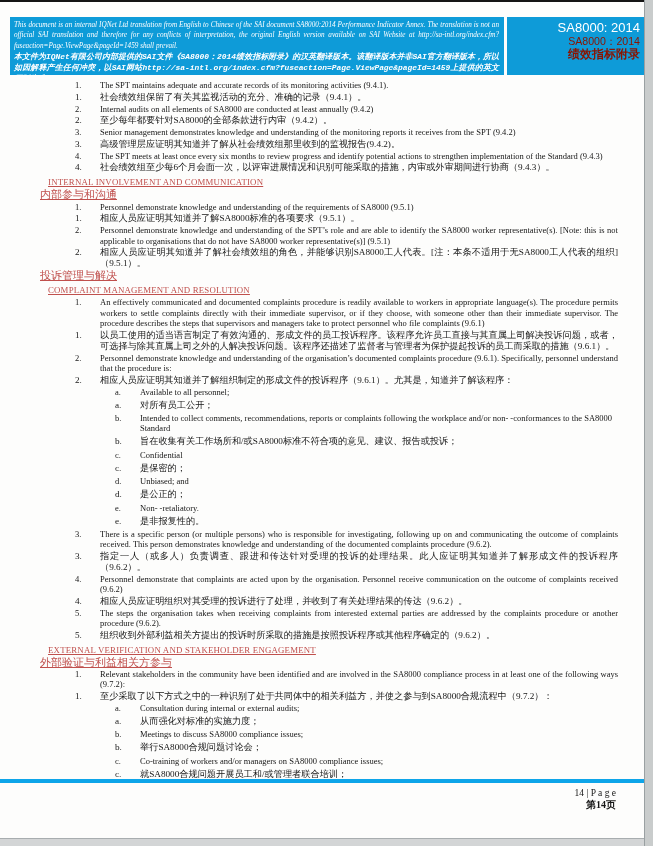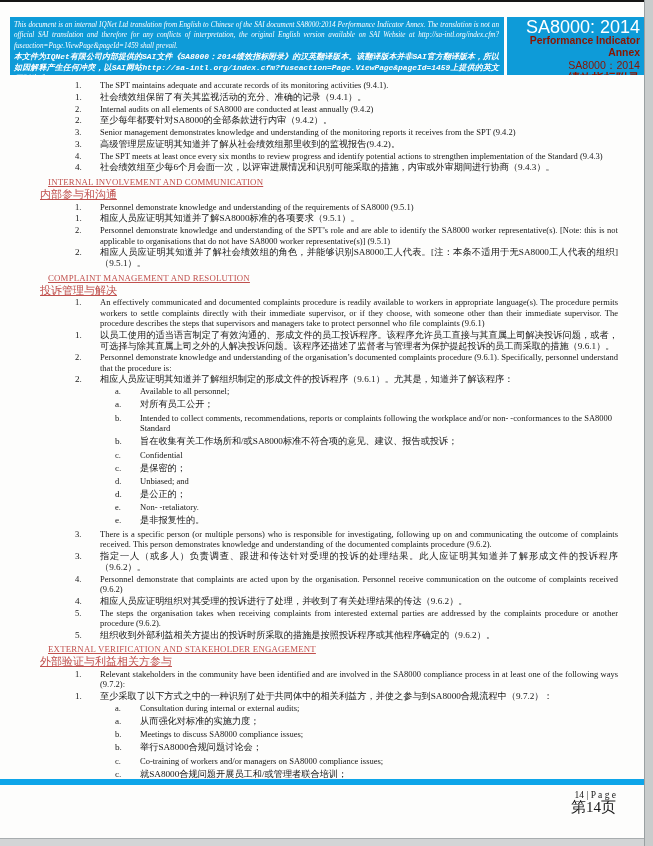--- a/index.html
+++ b/index.html
@@ -9,60 +9,59 @@
   .right-band{position:absolute;right:0;top:0;width:9px;height:846px;background:#c9cccc;border-left:1px solid #9aa0a2;box-sizing:border-box;}
   .bottom-band{position:absolute;left:0;bottom:0;width:644px;height:8px;background:#d3d5d6;border-top:1px solid #a8adaf;box-sizing:border-box;}
 
   .header{position:absolute;left:10px;top:17px;width:634px;height:58px;display:flex;gap:3px;}
   .header-left{width:494px;background:var(--header_blue,#0e9bd8);color:#ffffff;font-style:italic;
                padding:3px 5px 8px 4px;box-sizing:border-box;overflow:hidden;}
   .notice-en{font-size:7.2px;line-height:10.4px;text-align:justify;}
   .notice-zh{font-size:7.9px;line-height:11px;font-weight:bold;text-align:justify;font-family:Liberation Mono, monospace;}
   .header-right{flex:1;background:var(--header_blue,#0e9bd8);text-align:right;padding:3px 4px 2px 2px;
                 box-sizing:border-box;font-family:"Liberation Sans",sans-serif;overflow:hidden;}
-  .title1{color:#ffffff;font-size:18px;line-height:15px;}
+  .title1{color:#ffffff;font-size:13px;line-height:15px;}
   .title2{color:var(--title_red,#8b1400);font-weight:bold;font-size:10.4px;line-height:12px;}
   .title3{color:var(--title_red,#8b1400);font-weight:normal;font-size:10.6px;line-height:13px;}
   .title4{color:var(--title_red,#8b1400);font-weight:bold;font-size:12px;line-height:13px;}
 
   .doc-body{position:absolute;left:0;top:80px;width:644px;height:698px;padding-right:26px;
             box-sizing:border-box;overflow:hidden;}
   .sec-heading{margin:4px 0 1px 40px;color:var(--heading_red,#c0504d);text-decoration:underline;}
   .sec-heading.en{font-size:8.8px;line-height:11px;letter-spacing:0.2px;margin-left:48px;}
   .sec-heading.zh{font-size:11px;line-height:11.5px;margin-top:0;}
   .item{display:flex;margin-bottom:1.2px;}
   .item.en{font-size:8.5px;line-height:10.4px;}
   .item.zh{font-size:9.2px;line-height:10.8px;}
   .item .num{flex:0 0 25px;}
   .item.lv1{margin-left:75px;}
   .item.lv2{margin-left:115px;margin-bottom:2.6px;}
   .item .txt{flex:1;text-align:justify;}
   .item.lv2 .txt{text-align:left;}
 
-  .footer{position:absolute;left:0;top:779px;width:644px;border-top:6px solid #0ea5e9;
+  .footer{position:absolute;left:0;top:779px;width:644px;border-top:4px solid #0ea5e9;
           text-align:right;padding-right:28px;box-sizing:border-box;}
   .footer-en{font-size:9.5px;margin-top:4px;line-height:12px;}
-  .footer-zh{font-size:15px;font-weight:normal;line-height:12px;}
+  .footer-zh{font-size:10px;font-weight:bold;line-height:12px;}
 </style>
 </head>
 <body>
 
 <div class="page">
   <div class="top-line"></div>
   <div class="right-band"></div>
   <div class="bottom-band"></div>
 
   <div class="header">
     <div class="header-left">
       <div class="notice-en">This document is an internal IQNet Ltd translation from English to Chinese of the SAI document SA8000:2014 Performance Indicator Annex. The translation is not an official SAI translation and therefore for any conflicts of interpretation, the original English version available on SAI Website at http://sa-intl.org/index.cfm?fuseaction=Page.ViewPage&amp;pageId=1459 shall prevail.</div>
       <div class="notice-zh">本文件为IQNet有限公司内部提供的SAI文件《SA8000：2014绩效指标附录》的汉英翻译版本。该翻译版本并非SAI官方翻译版本，所以如因解释产生任何冲突，以SAI网站http://sa-intl.org/index.cfm?fuseaction=Page.ViewPage&amp;pageId=1459上提供的英文原版为准。</div>
     </div>
     <div class="header-right">
       <div class="title1">SA8000: 2014</div>
-      <div class="title2">Performance Indicator Annex</div>
       <div class="title3">SA8000：2014</div>
       <div class="title4">绩效指标附录</div>
     </div>
   </div>
 
   <div class="doc-body">
       <div class="item lv1 en">
         <span class="num">1.</span>
         <span class="txt">The SPT maintains adequate and accurate records of its monitoring activities (9.4.1).</span>
       </div>
@@ -105,22 +104,22 @@
         <span class="txt">相应人员应证明其知道并了解SA8000标准的各项要求（9.5.1）。</span>
       </div>
       <div class="item lv1 en">
         <span class="num">2.</span>
         <span class="txt">Personnel demonstrate knowledge and understanding of the SPT’s role and are able to identify the SA8000 worker representative(s). [Note: this is not applicable to organisations that do not have SA8000 worker representative(s)] (9.5.1)</span>
       </div>
       <div class="item lv1 zh">
         <span class="num">2.</span>
         <span class="txt">相应人员应证明其知道并了解社会绩效组的角色，并能够识别SA8000工人代表。[注：本条不适用于无SA8000工人代表的组织]（9.5.1）。</span>
       </div>
+      <div class="sec-heading zh">投诉管理与解决</div>
       <div class="sec-heading en">COMPLAINT MANAGEMENT AND RESOLUTION</div>
-      <div class="sec-heading zh">投诉管理与解决</div>
       <div class="item lv1 en">
         <span class="num">1.</span>
         <span class="txt">An effectively communicated and documented complaints procedure is readily available to workers in appropriate language(s). The procedure permits workers to settle complaints directly with their immediate supervisor, or if they choose, with someone other than their immediate supervisor. The procedure describes the steps that supervisors and managers take to protect personnel who file complaints (9.6.1)</span>
       </div>
       <div class="item lv1 zh">
         <span class="num">1.</span>
         <span class="txt">以员工使用的适当语言制定了有效沟通的、形成文件的员工投诉程序。该程序允许员工直接与其直属上司解决投诉问题，或者， 可选择与除其直属上司之外的人解决投诉问题。该程序还描述了监督者与管理者为保护提起投诉的员工而采取的措施（9.6.1）。</span>
       </div>
       <div class="item lv1 en">
         <span class="num">2.</span>

